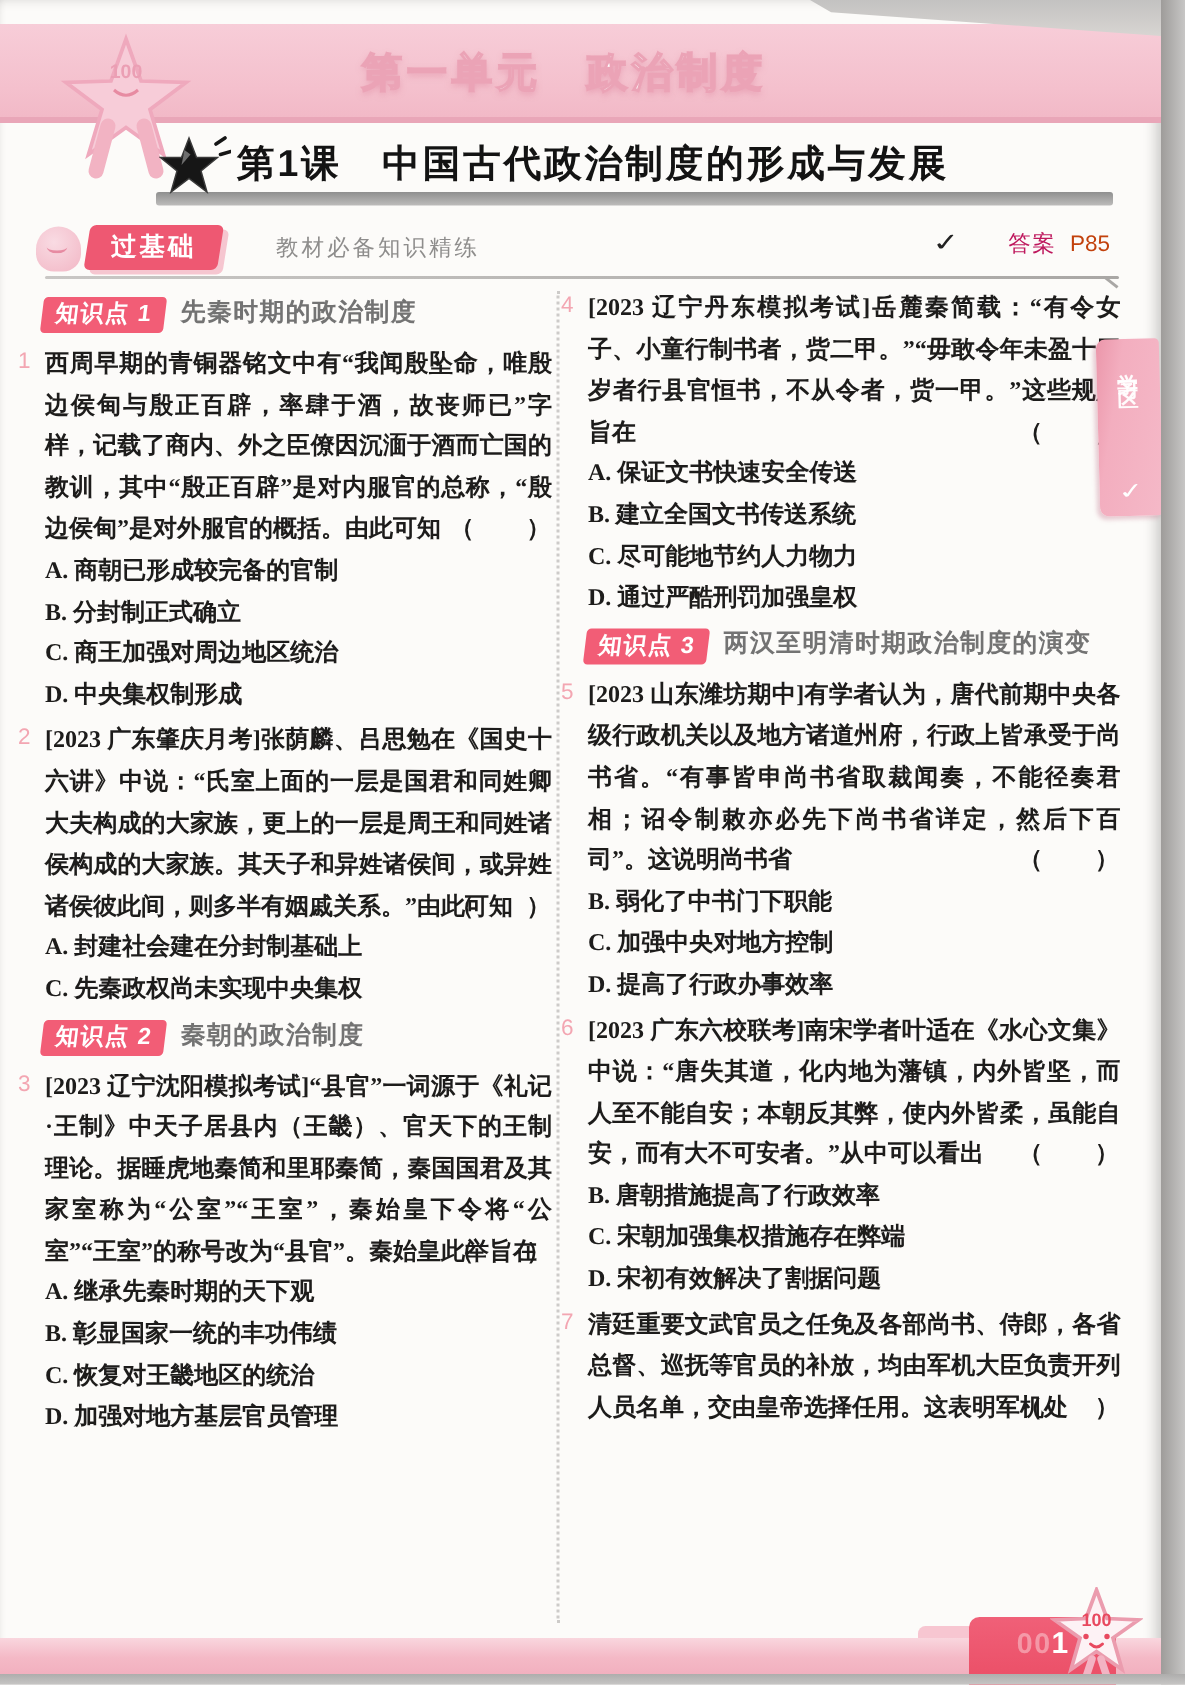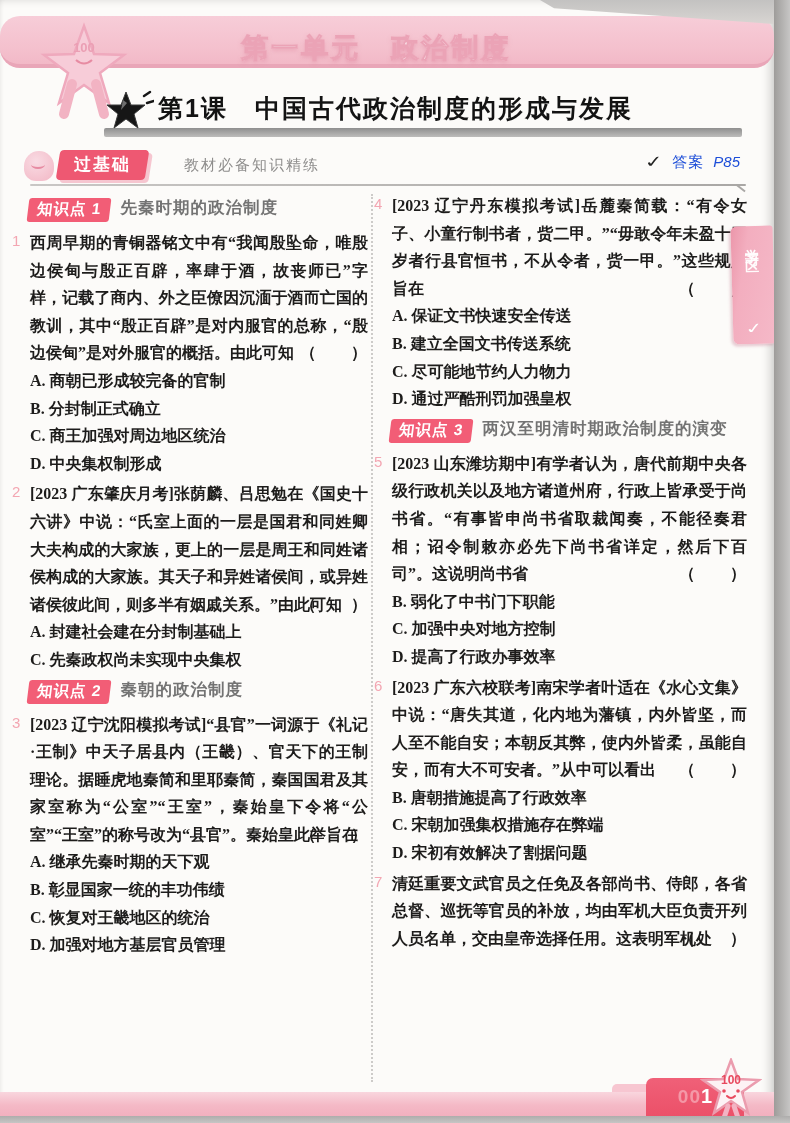--- a/index.html
+++ b/index.html
@@ -14,24 +14,23 @@
     background:#fcfbf9;
     box-shadow: inset -5px 0 8px rgba(0,0,0,.14), inset 0 -3px 5px rgba(0,0,0,.08);
   }
   .scan-wedge {
     position:absolute; top:0; left:540px; width:234px; height:24px;
     background:linear-gradient(180deg,#c3c2c1,#d8d5d2);
     clip-path:polygon(0 0,100% 0,100% 100%,6% 34%);
   }
   
   .unit-banner {
-    position:absolute; left:0; top:16px; width:774px; height:52px;
+    position:absolute; left:0; top:16px; width:774px; height:66px;
     background:linear-gradient(180deg,#f7cdd8 0%,#f4c0cd 70%,#f2b9c7 100%);
     border-bottom:4px solid #e9a6b8;
-    border-radius:20px;
   }
   .unit-banner-title {
     position:absolute; left:50%; top:14px; transform:translateX(-54%);
     font-size:27px; font-weight:bold; letter-spacing:3px;
     color:#fff; -webkit-text-stroke:1px #eba3b6;
     text-shadow:0 2px 4px rgba(220,130,155,.55);
     white-space:nowrap;
   }
   .banner-mascot { position:absolute; left:38px; top:22px; }
   
@@ -67,22 +66,22 @@
     display:inline-block; transform:skewX(9deg);
     color:#fff; font-size:17px; font-weight:bold; letter-spacing:2px;
   }
   .section-subtitle {
     position:absolute; left:184px; top:8px;
     color:#8e8d8c; font-size:15px; letter-spacing:2px;
   }
   .answer-group { position:absolute; right:34px; top:4px; font-size:15px; }
   .check-icon { color:#222; font-weight:bold; font-size:16px; margin-right:8px;
     display:inline-block; transform:scaleX(1.4) rotate(-6deg); }
-  .answer-label { color:#1d4ed8; letter-spacing:1px; }
-  .answer-page { color:#1d4ed8; margin-left:5px;font-style:italic; }
+  .answer-label { color:#be185d; letter-spacing:1px;margin-left:23px; }
+  .answer-page { color:#c2410c; margin-left:5px; }
   .section-line {
     position:absolute; left:30px; top:36px; width:716px; height:2px;
     background:linear-gradient(90deg,#c9c7c5,#a9a7a5);
     border-radius:2px;
   }
   .section-line::after{
     content:""; position:absolute; right:-2px; top:0; width:11px; height:2px;
     background:#a9a7a5; transform:rotate(38deg); transform-origin:left top;
   }
   

